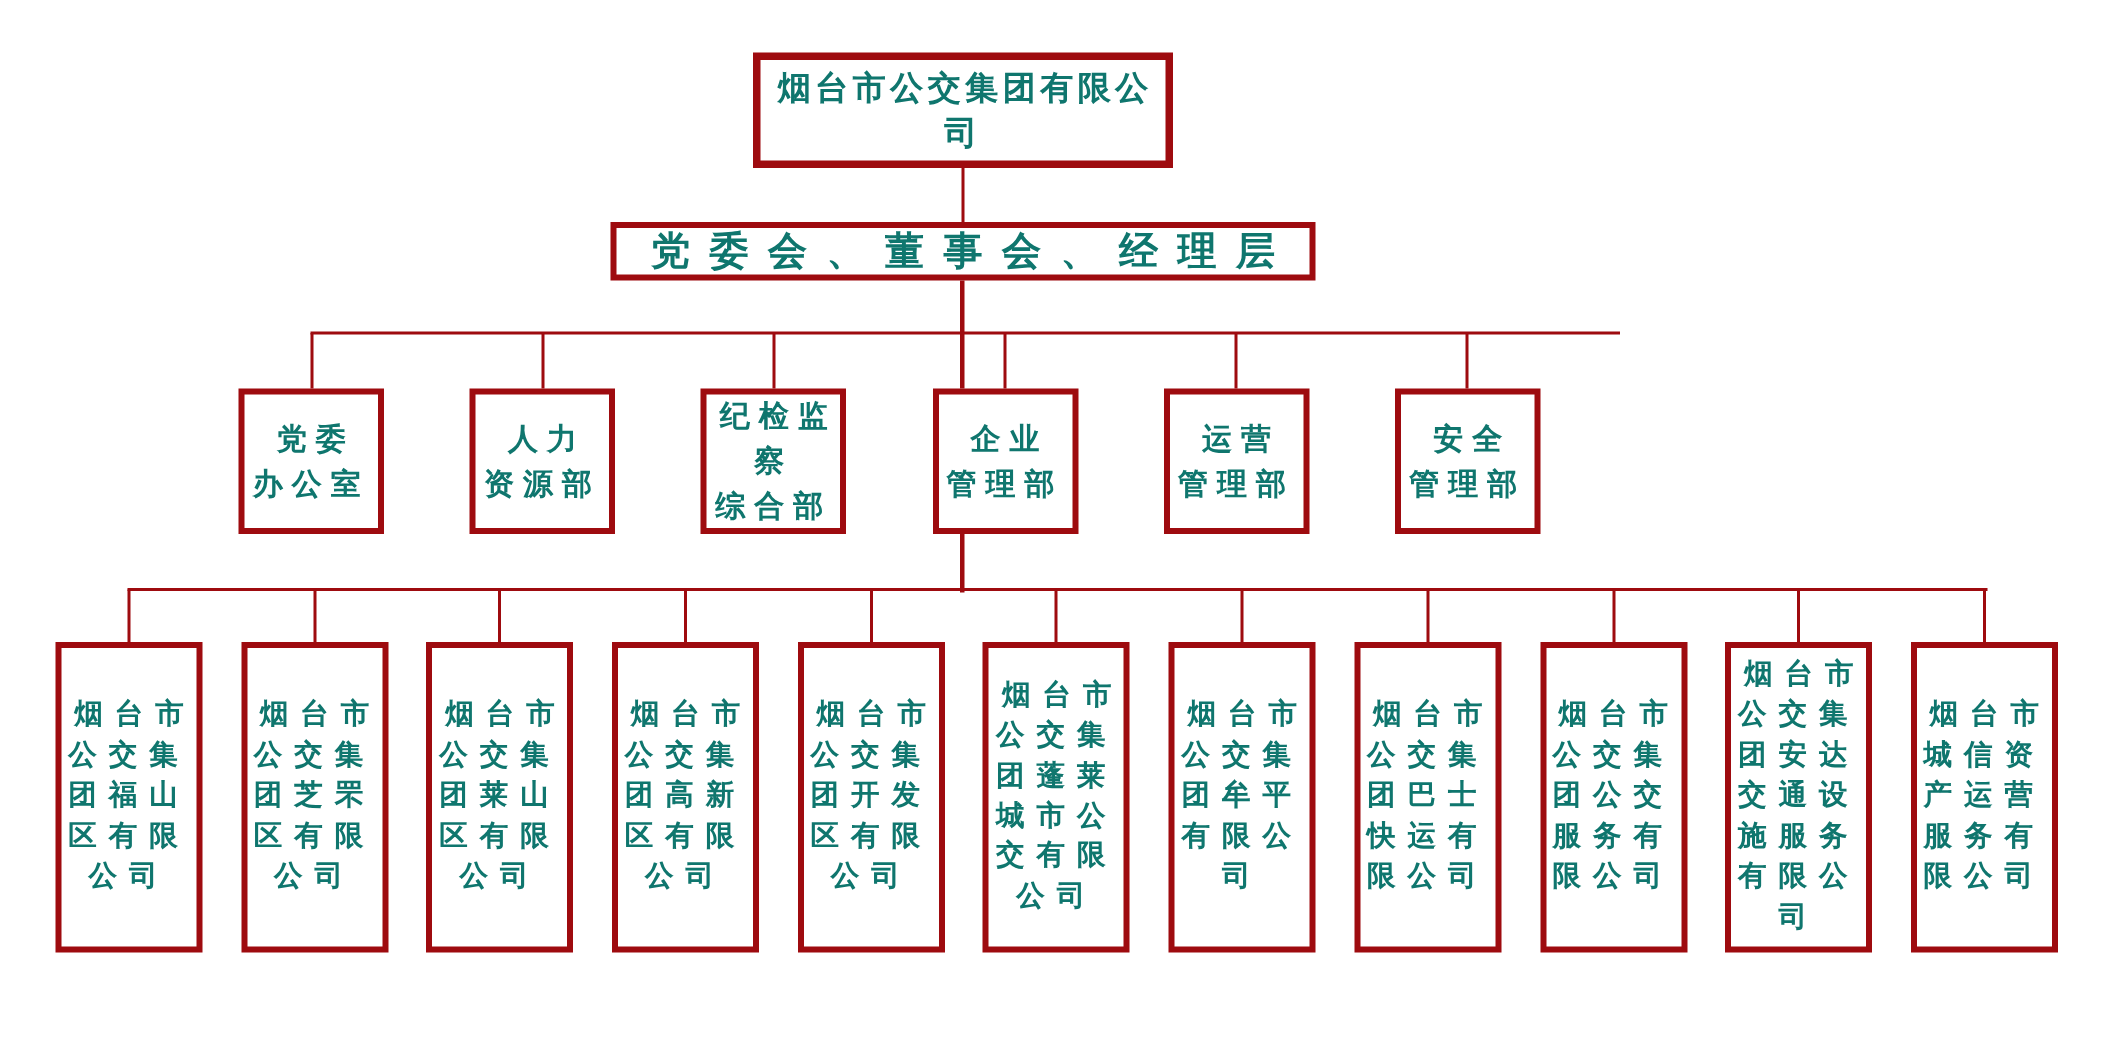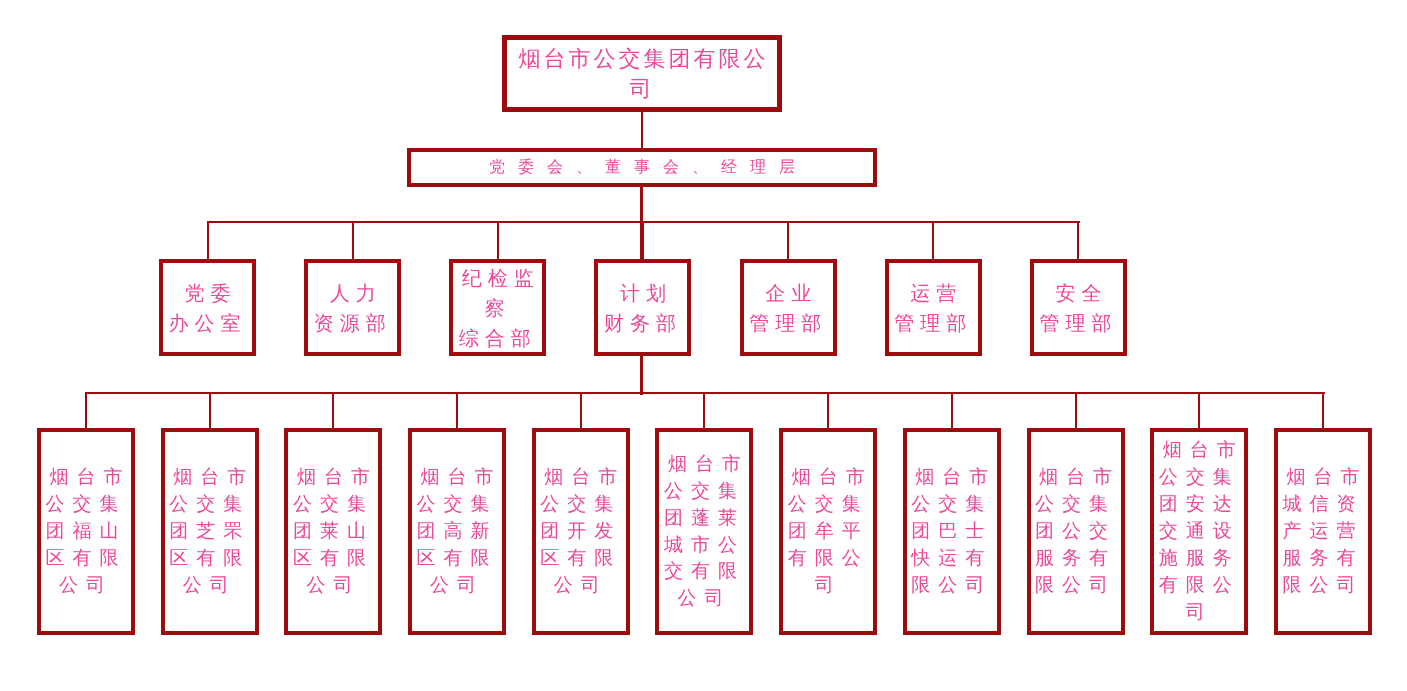--- a/index.html
+++ b/index.html
@@ -12,51 +12,52 @@
     width: 1407px;
     height: 691px;
     background: #ffffff;
     font-family: "Liberation Serif", "DejaVu Serif", serif;
     overflow: hidden;
   }
   .box {
     position: absolute;
     box-sizing: border-box;
     border: 4px solid #9E0B0F;
-    color: #ec4899;
+    color: #0f766e;
     background: #ffffff;
     display: flex;
     align-items: center;
     justify-content: center;
     text-align: center;
     white-space: pre-line;
+    font-weight: bold;
   }
   .level1 {
     left: 502px; top: 35px;
     width: 280px; height: 77px;
     font-size: 22px;
     letter-spacing: 3px;
     text-indent: 3px;
     border-width: 5px;
   }
   .level2 {
     left: 407px; top: 148px;
     width: 470px; height: 39px;
-    font-size: 16px;
+    font-size: 26px;
     letter-spacing: 13px;
     text-indent: 13px;
   }
   .row {
     position: absolute;
     display: flex;
     justify-content: space-between;
   }
   .dept-row {
     left: 159px; top: 259px;
-    width: 968px; height: 97px;
+    width: 868px; height: 97px;
   }
   .sub-row {
     left: 37px; top: 428px;
     width: 1335px; height: 207px;
   }
   .box.dept {
     position: relative;
     width: 97px; height: 97px;
     font-size: 20px;
     line-height: 1.5;
@@ -107,22 +108,20 @@
   <div class="connector h-sub-bar"></div>
 
   <div class="row dept-row">
       <div class="box dept">党委
 办公室</div>
       <div class="box dept">人力
 资源部</div>
       <div class="box dept">纪检监
 察
 综合部</div>
-      <div class="box dept">计划
-财务部</div>
       <div class="box dept">企业
 管理部</div>
       <div class="box dept">运营
 管理部</div>
       <div class="box dept">安全
 管理部</div>
     </div>
 
   <div class="row sub-row">
       <div class="box sub">烟台市

